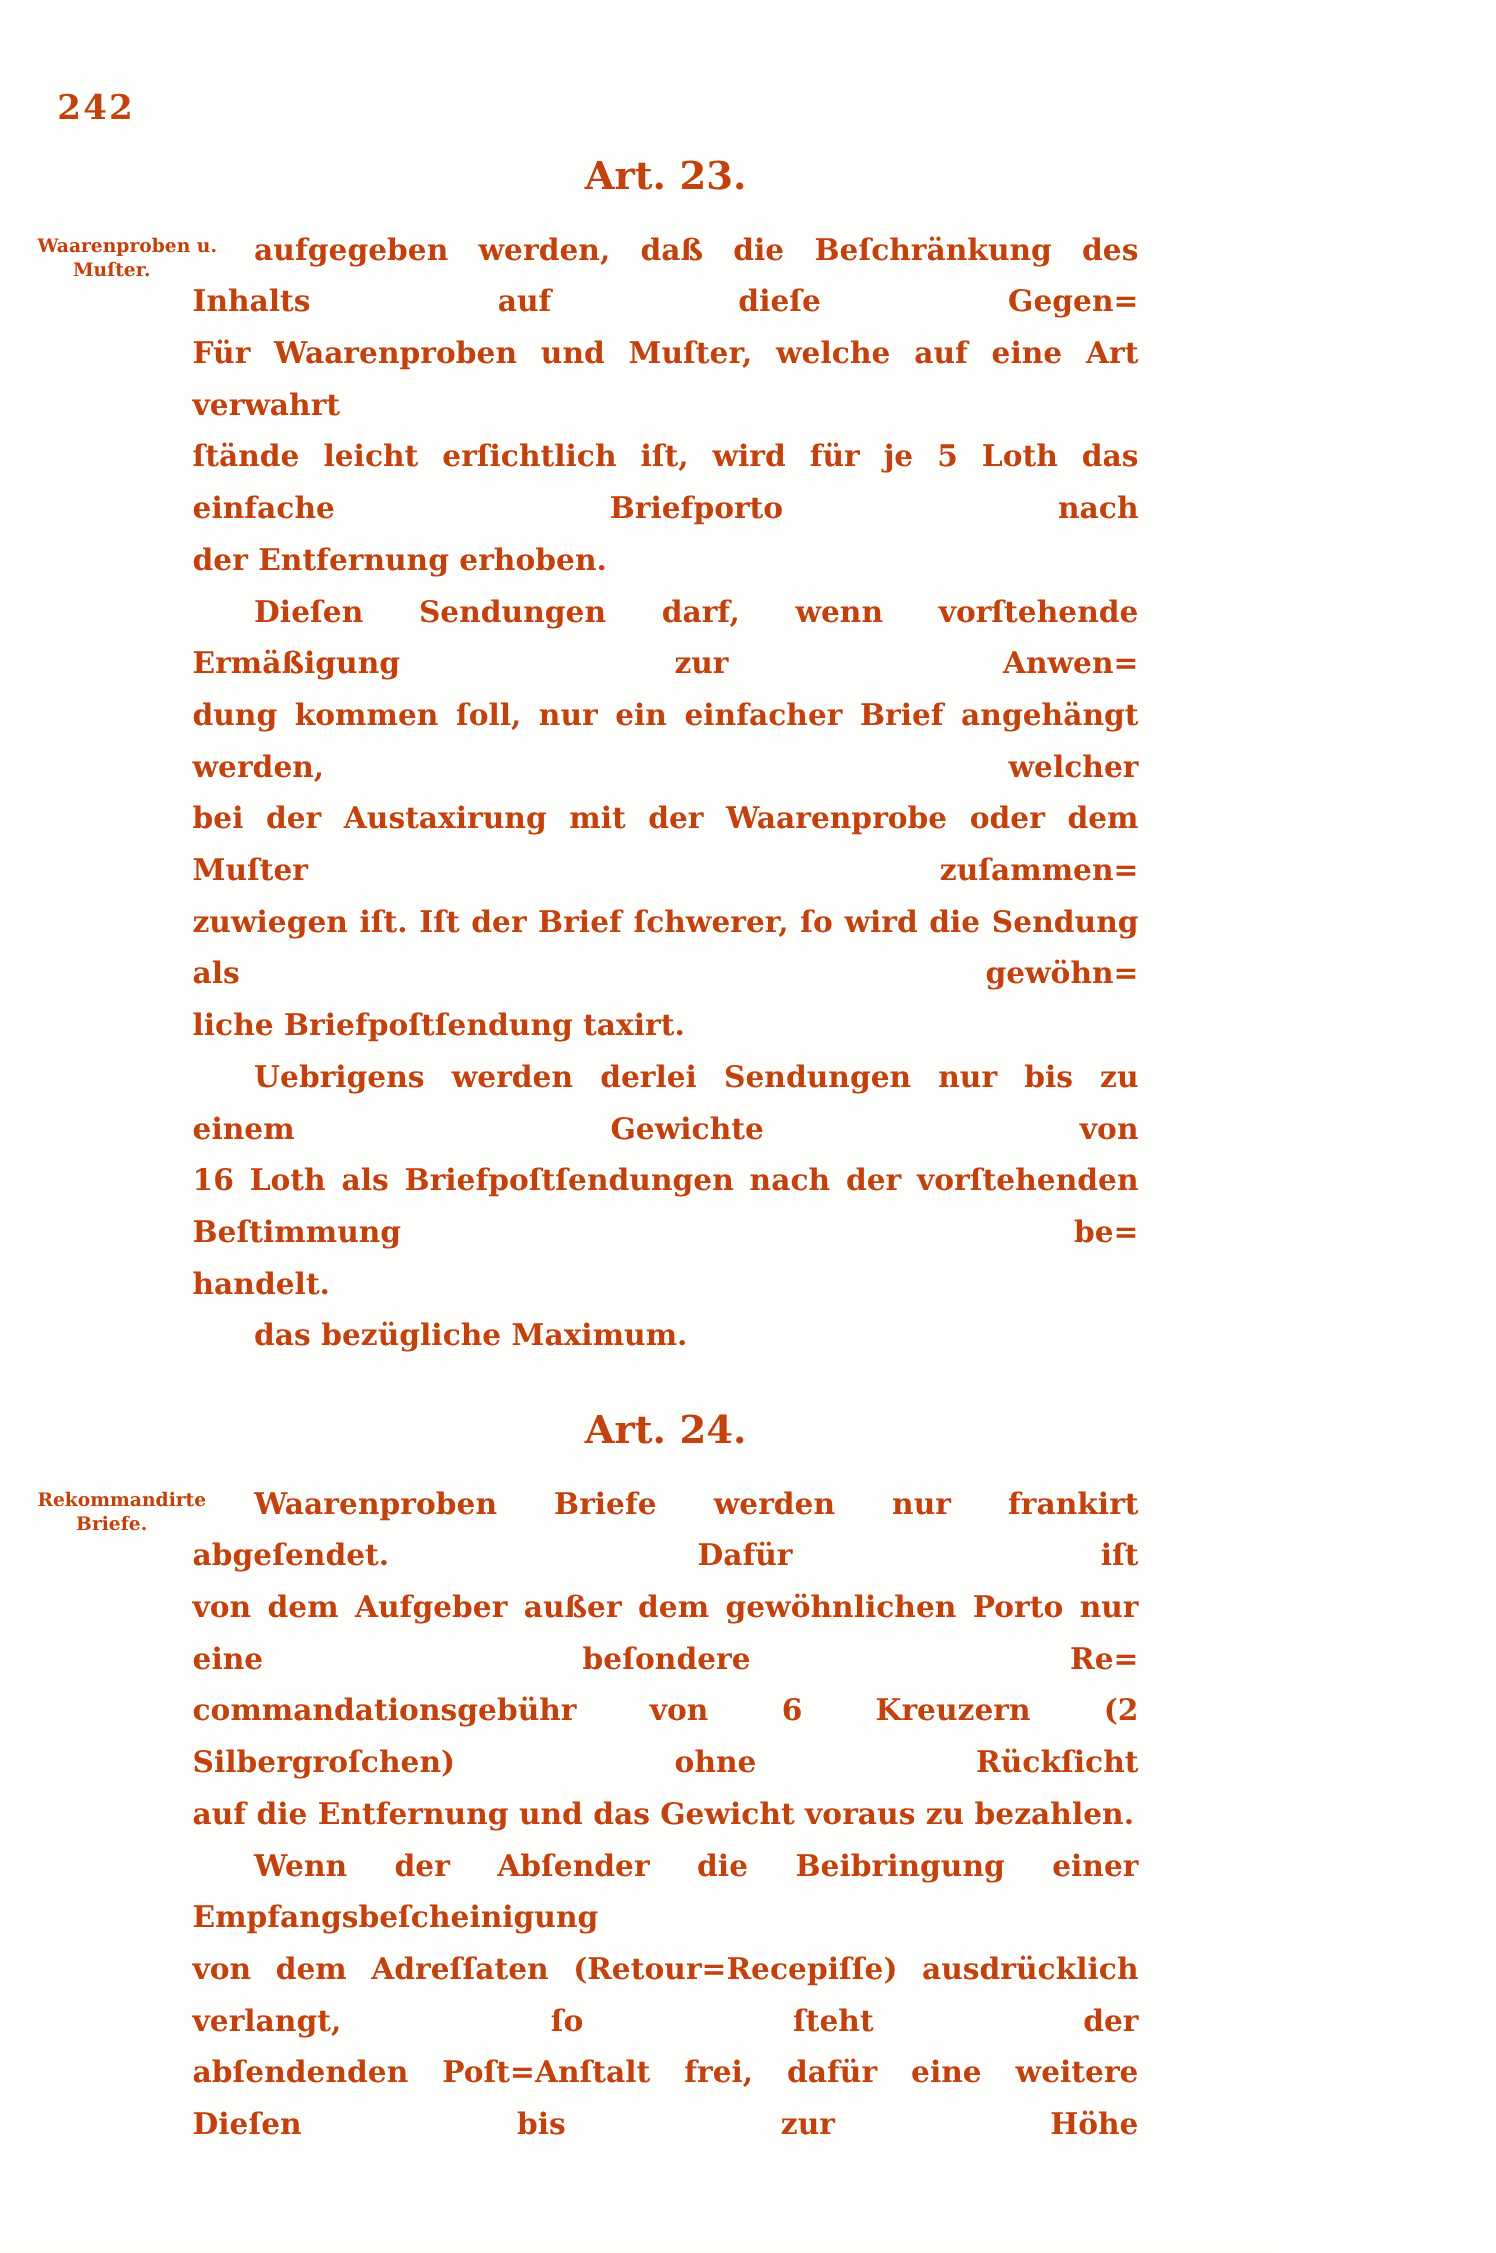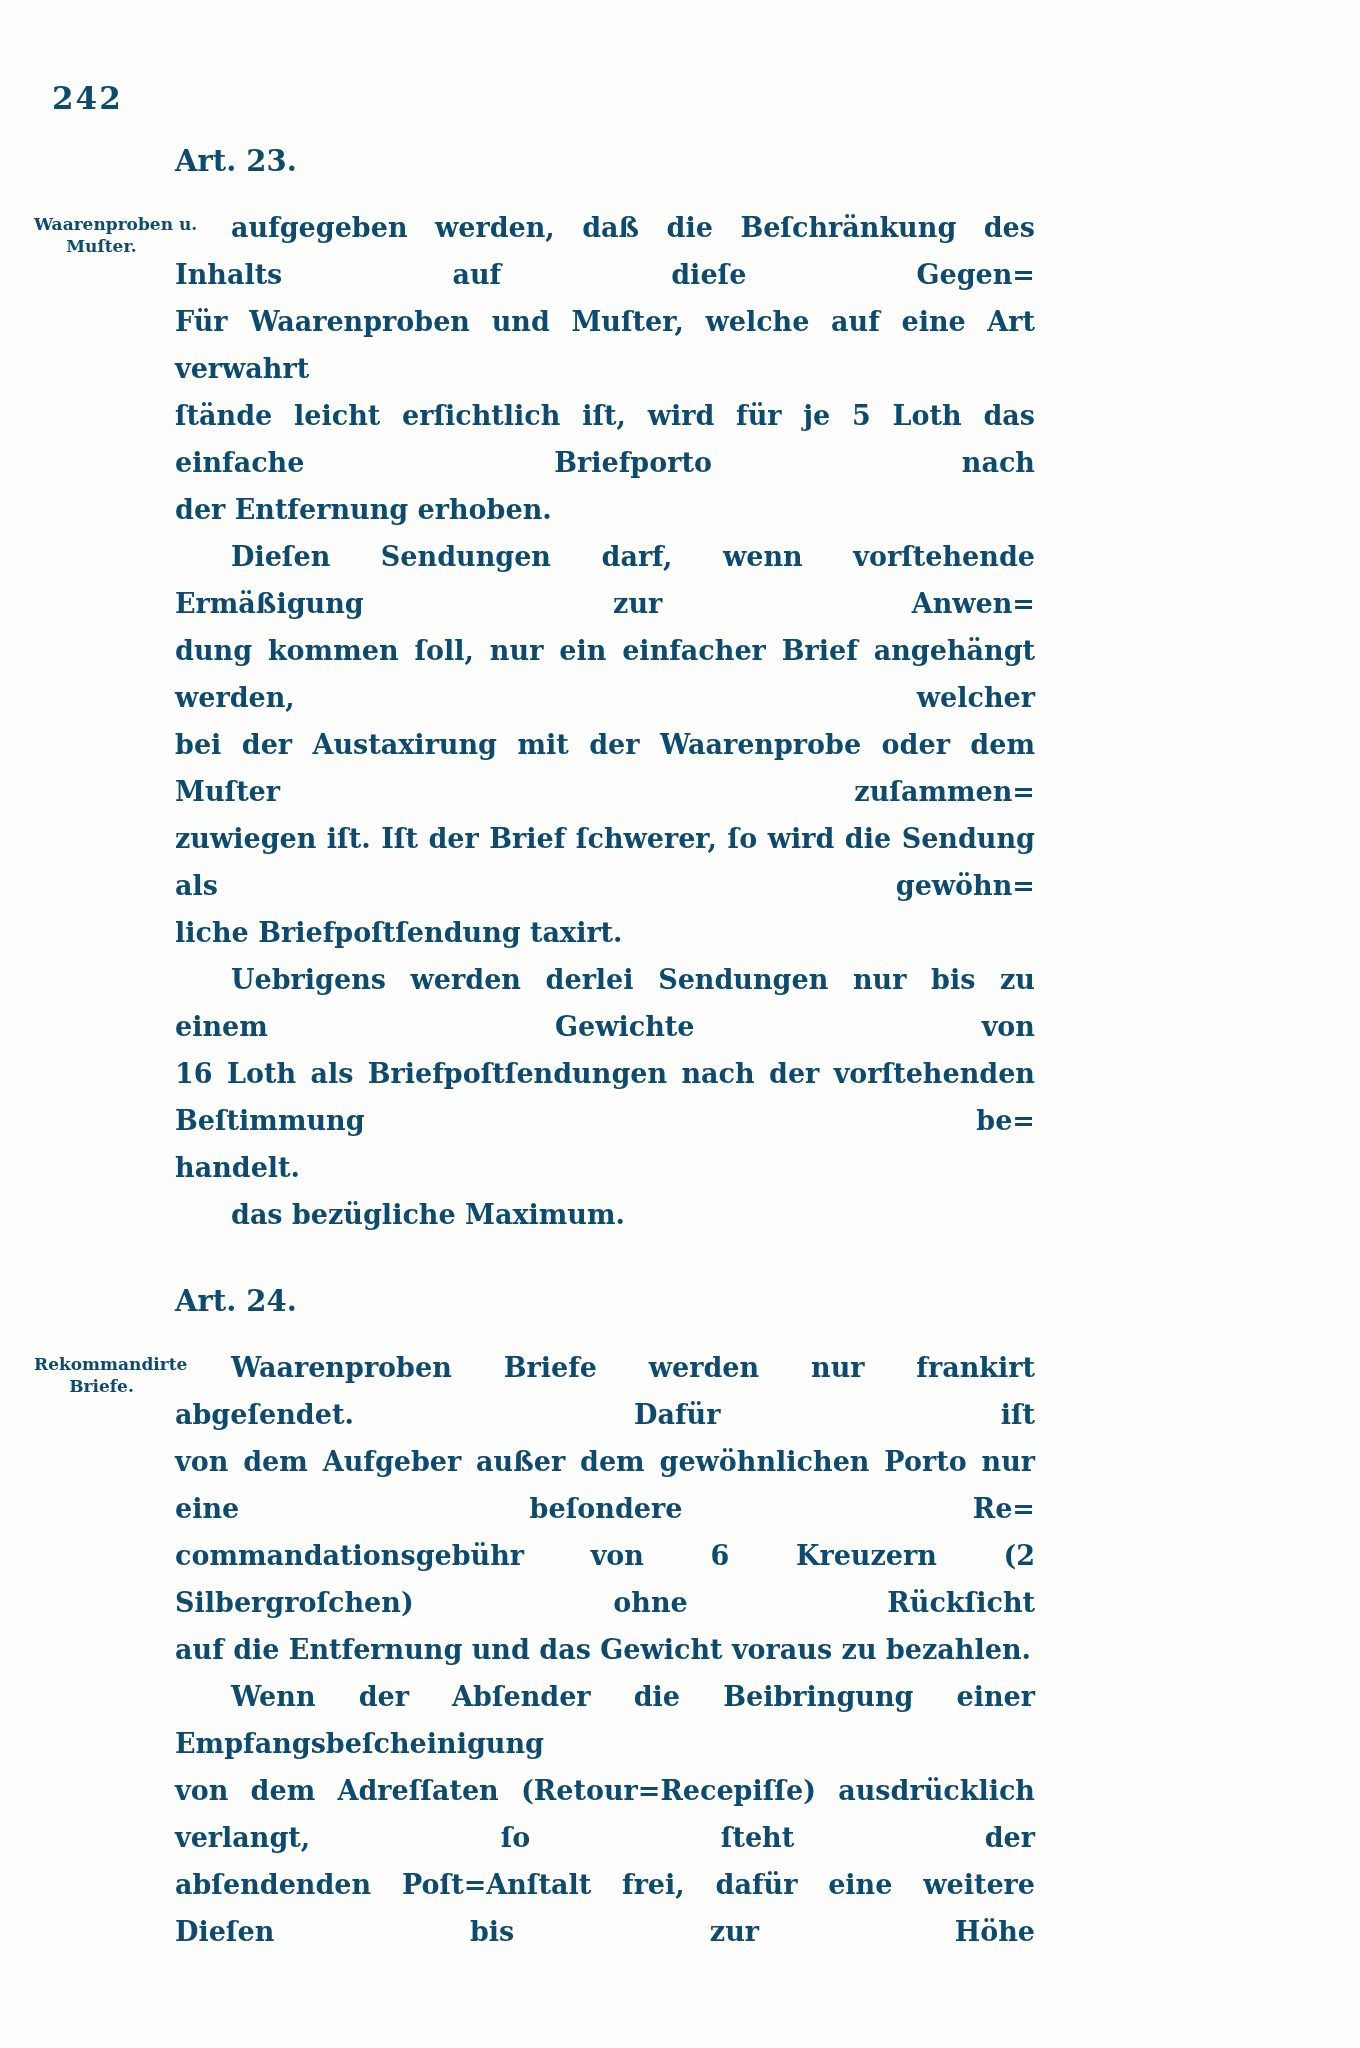--- a/index.html
+++ b/index.html
@@ -5,40 +5,40 @@
   html, body { margin: 0; padding: 0; }
   body {
     width: 1360px; height: 2048px;
     background: #e8e8e6;
     font-family: "DejaVu Serif", "Liberation Serif", serif;
   }
   .page {
     position: relative;
     width: 1360px; height: 2048px;
     background: #fdfdfb;
-    color: #0c4a6e;
+    color: #c2410c;
     overflow: hidden;
   }
   .page-number {
     position: absolute;
     left: 52px; top: 80px;
     font-size: 31px;
     font-weight: bold;
     letter-spacing: 2px;
   }
   .content {
     position: absolute;
     top: 0; left: 0; right: 0;
     padding-top: 98px;
   }
   .art-heading {
     margin: 46px 0 26px 175px;
     width: 860px;
-    text-align: left;
-    font-size: 29px;
+    text-align: center;
+    font-size: 35px;
     font-weight: bold;
     line-height: 34px;
   }
   .row { display: flex; align-items: flex-start; }
   .gutter {
     flex: none;
     box-sizing: border-box;
     width: 175px;
     padding: 9px 6px 0 34px;
     text-align: center;

